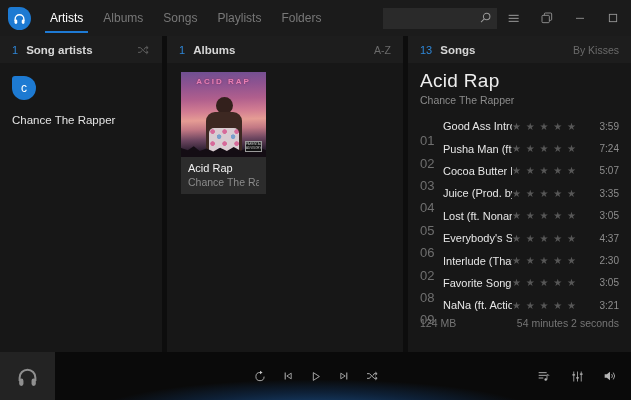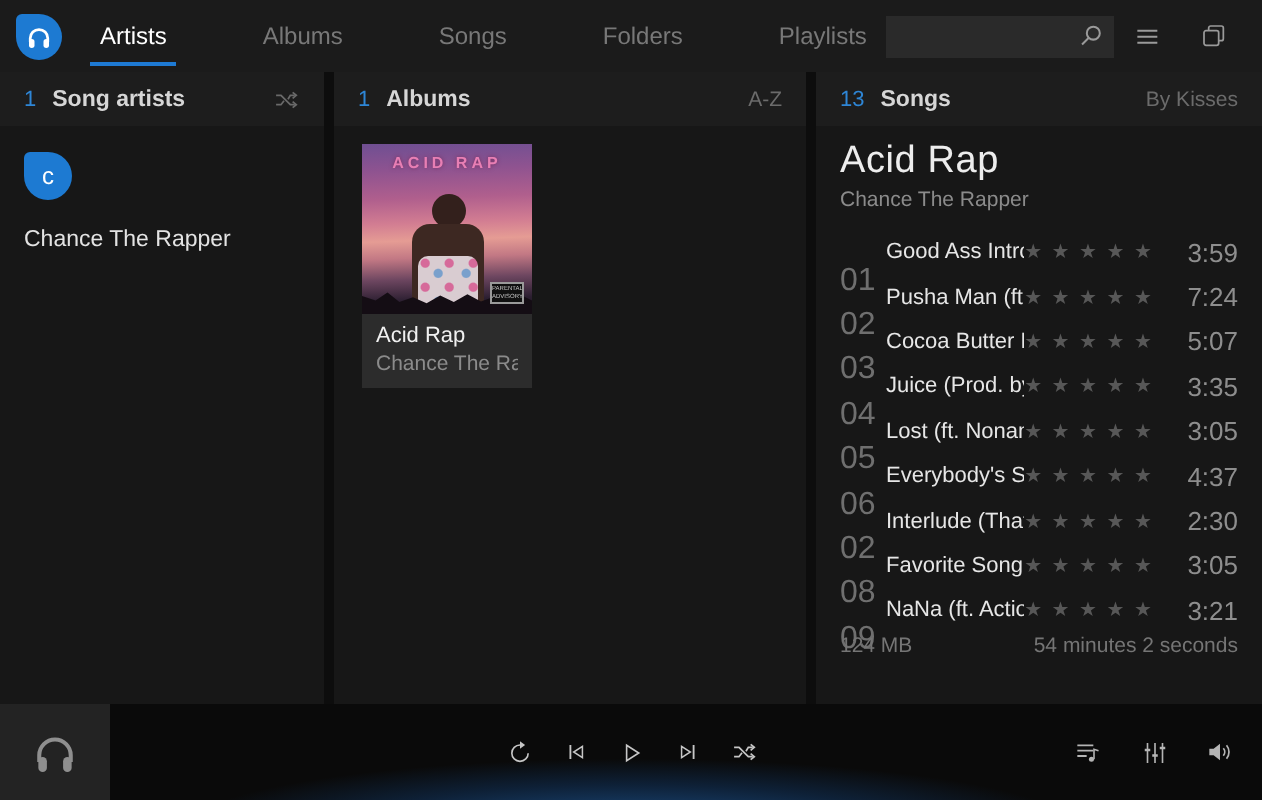--- a/index.html
+++ b/index.html
@@ -10,21 +10,21 @@
     font-family: "Liberation Sans", sans-serif;
     color: #ddd;
     --accent: #2e86d6;
     --logo-blue: #1d7ad2;
   }
   svg { display:block; }
 
   
   .titlebar { position:absolute; top:0; left:0; right:0; height:36px; background:#1b1b1b; display:flex; align-items:center; z-index:5; }
   .logo { width:23px; height:23px; margin:0 9px 0 8px; background:var(--logo-blue); border-radius:3px 50% 50% 50%; display:flex; align-items:center; justify-content:center; flex:none; }
-  .tab-bar { display:flex; height:100%;gap:28px; }
+  .tab-bar { display:flex; height:100%; }
   .tab { position:relative; padding:0 10px; display:flex; align-items:center; font-size:12px; color:#787878; cursor:pointer; }
   .tab.active { color:#ffffff; }
   .tab.active::after { content:""; position:absolute; left:5px; right:5px; bottom:3px; height:2px; background:#1e7ad4; }
   .search { margin-left:auto; width:114px; height:21px; background:#2a2a2a; display:flex; align-items:center; padding:0 3px 0 7px; flex:none; }
   .search input { flex:1; min-width:0; background:transparent; border:none; outline:none; color:#cccccc; font-size:11px; font-family:inherit; }
   .tb-btn { width:33px; height:36px; display:flex; align-items:center; justify-content:center; color:#9a9a9a; cursor:pointer; flex:none; }
   .tb-btn:last-child { margin-right:2px; }
 
   
   .main { position:absolute; top:36px; bottom:48px; left:0; right:0; display:flex; gap:5px; background:#0d0d0d; }
@@ -62,24 +62,24 @@
   .album-caption { background:#2c2c2c; padding:5px 7px 6px; }
   .album-name { font-size:11px; color:#f0f0f0; white-space:nowrap; overflow:hidden; }
   .album-artist { font-size:10.5px; color:#8b8b8b; margin-top:2px; white-space:nowrap; overflow:hidden; }
 
   
   .songs-body { padding:7px 12px 0; display:flex; flex-direction:column; }
   .songs-album-title { font-size:19px; font-weight:300; color:#ededed; letter-spacing:.3px; }
   .songs-album-artist { font-size:10.5px; color:#8b8b8b; margin-top:2px; }
   .track-list { margin-top:9px; }
   .track { display:flex; align-items:center; height:22.4px; cursor:pointer; }
-  .track-no { width:15px; flex:none; color:#6f6f6f; font-size:16px;margin-top:29px; }
+  .track-no { width:15px; flex:none; color:#6f6f6f; font-size:13px;margin-top:29px; }
   .track-title { flex:1; margin-left:8px; color:#e6e6e6; font-size:11px; white-space:nowrap; overflow:hidden; }
   .track-stars { flex:none; color:#575757; font-size:10px; letter-spacing:1px; margin-right:12px; cursor:pointer; }
-  .track-dur { flex:none; width:30px; text-align:right; color:#8e8e8e; font-size:13px; }
+  .track-dur { flex:none; width:30px; text-align:right; color:#8e8e8e; font-size:10px; }
   .songs-footer { display:flex; margin-top:0; font-size:10.5px; color:#757575; }
   .footer-right { margin-left:auto; }
 
   
   .playerbar { position:absolute; bottom:0; left:0; right:0; height:48px;
     background: radial-gradient(300px 48px at 50% 132%, rgba(38,118,204,.68) 0%, rgba(22,80,150,.32) 48%, rgba(0,0,0,0) 75%), #0a0a0a; }
   .player-logo { position:absolute; left:0; top:0; width:55px; height:48px; background:#232323; display:flex; align-items:center; justify-content:center; }
   .controls { position:absolute; left:50%; top:0; height:48px; transform:translateX(-50%); display:flex; align-items:center; gap:8px; }
   .ctl { width:20px; height:28px; display:flex; align-items:center; justify-content:center; color:#c6c6c6; cursor:pointer; }
   .right-controls { position:absolute; right:10px; top:0; height:48px; display:flex; align-items:center; gap:11px; }
@@ -101,24 +101,24 @@
       <div class="tab active">
       <span class="tab-label">Artists</span>
     </div>
       <div class="tab">
       <span class="tab-label">Albums</span>
     </div>
       <div class="tab">
       <span class="tab-label">Songs</span>
     </div>
       <div class="tab">
+      <span class="tab-label">Playlists</span>
+    </div>
+      <div class="tab">
       <span class="tab-label">Folders</span>
-    </div>
-      <div class="tab">
-      <span class="tab-label">Playlists</span>
     </div>
     </div>
 
   <div class="search">
     <input type="text" placeholder="" style="">
     <svg width="17" height="17" viewBox="0 0 22 22">
       <circle cx="12.5" cy="8.5" r="4.2" fill="none" stroke="#9a9a9a" stroke-width="1.3"></circle>
       <path d="M9.4 11.6 L5.2 15.8" stroke="#9a9a9a" stroke-width="1.3"></path>
     </svg>
   </div>

